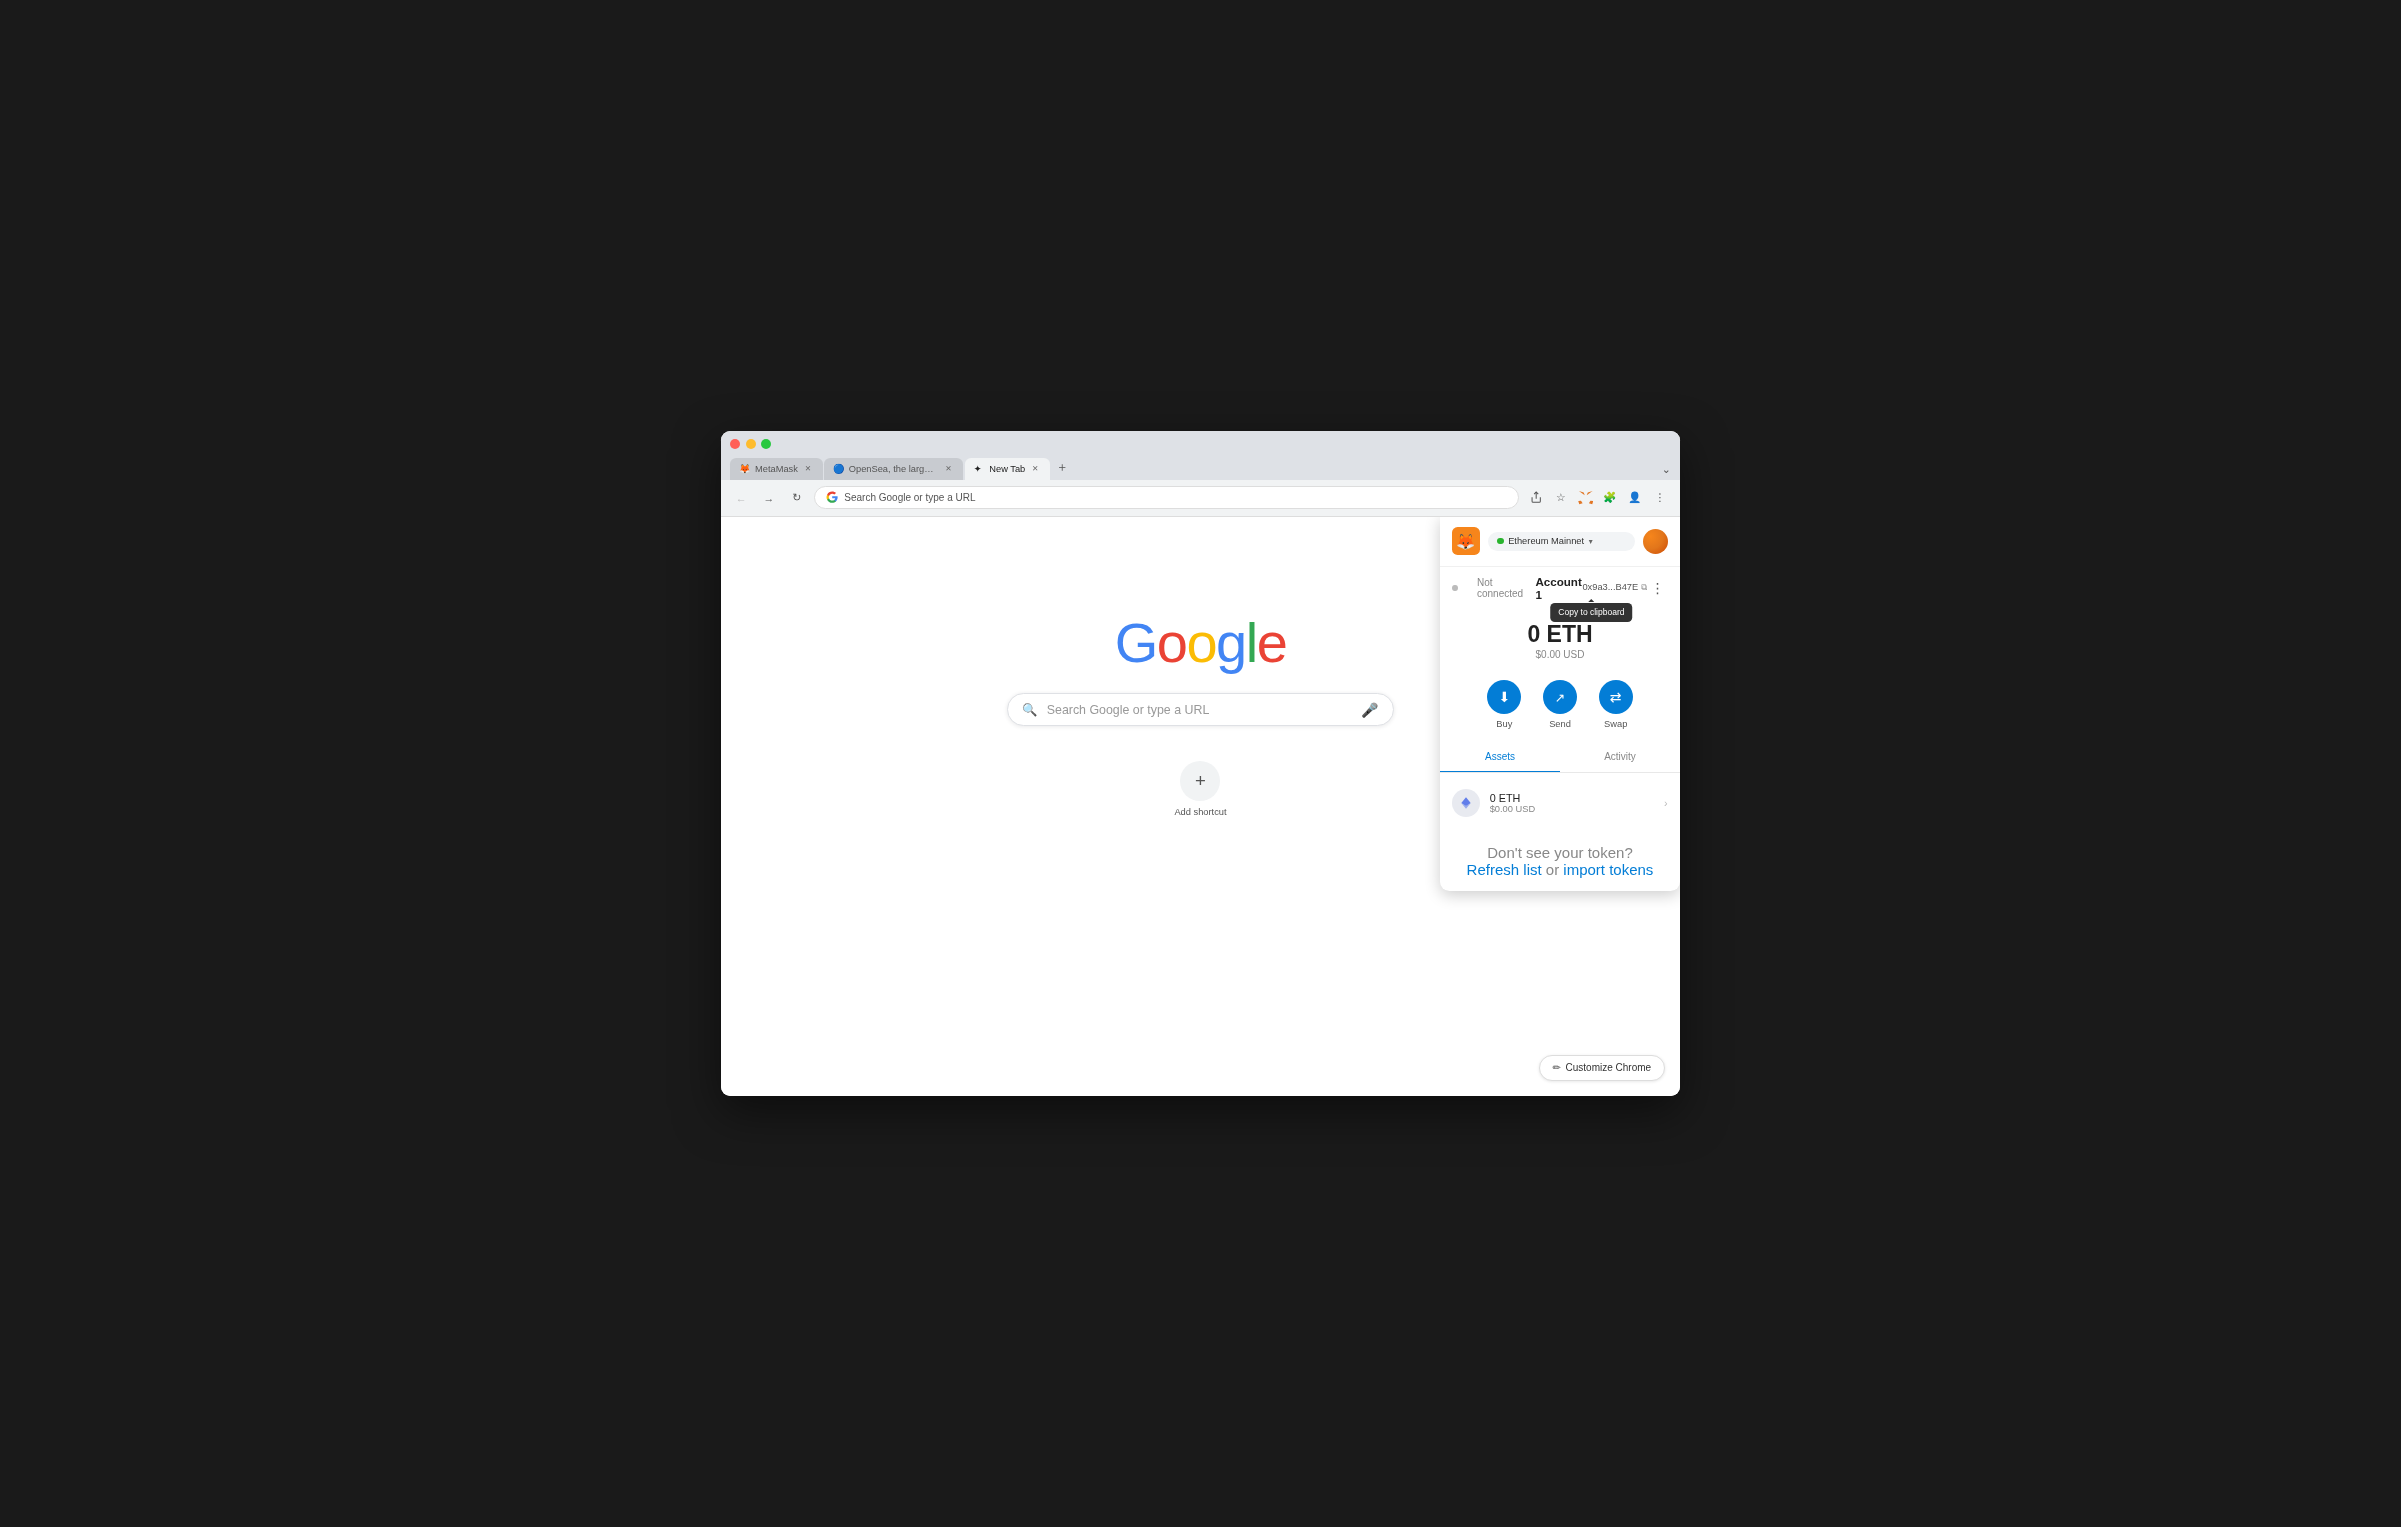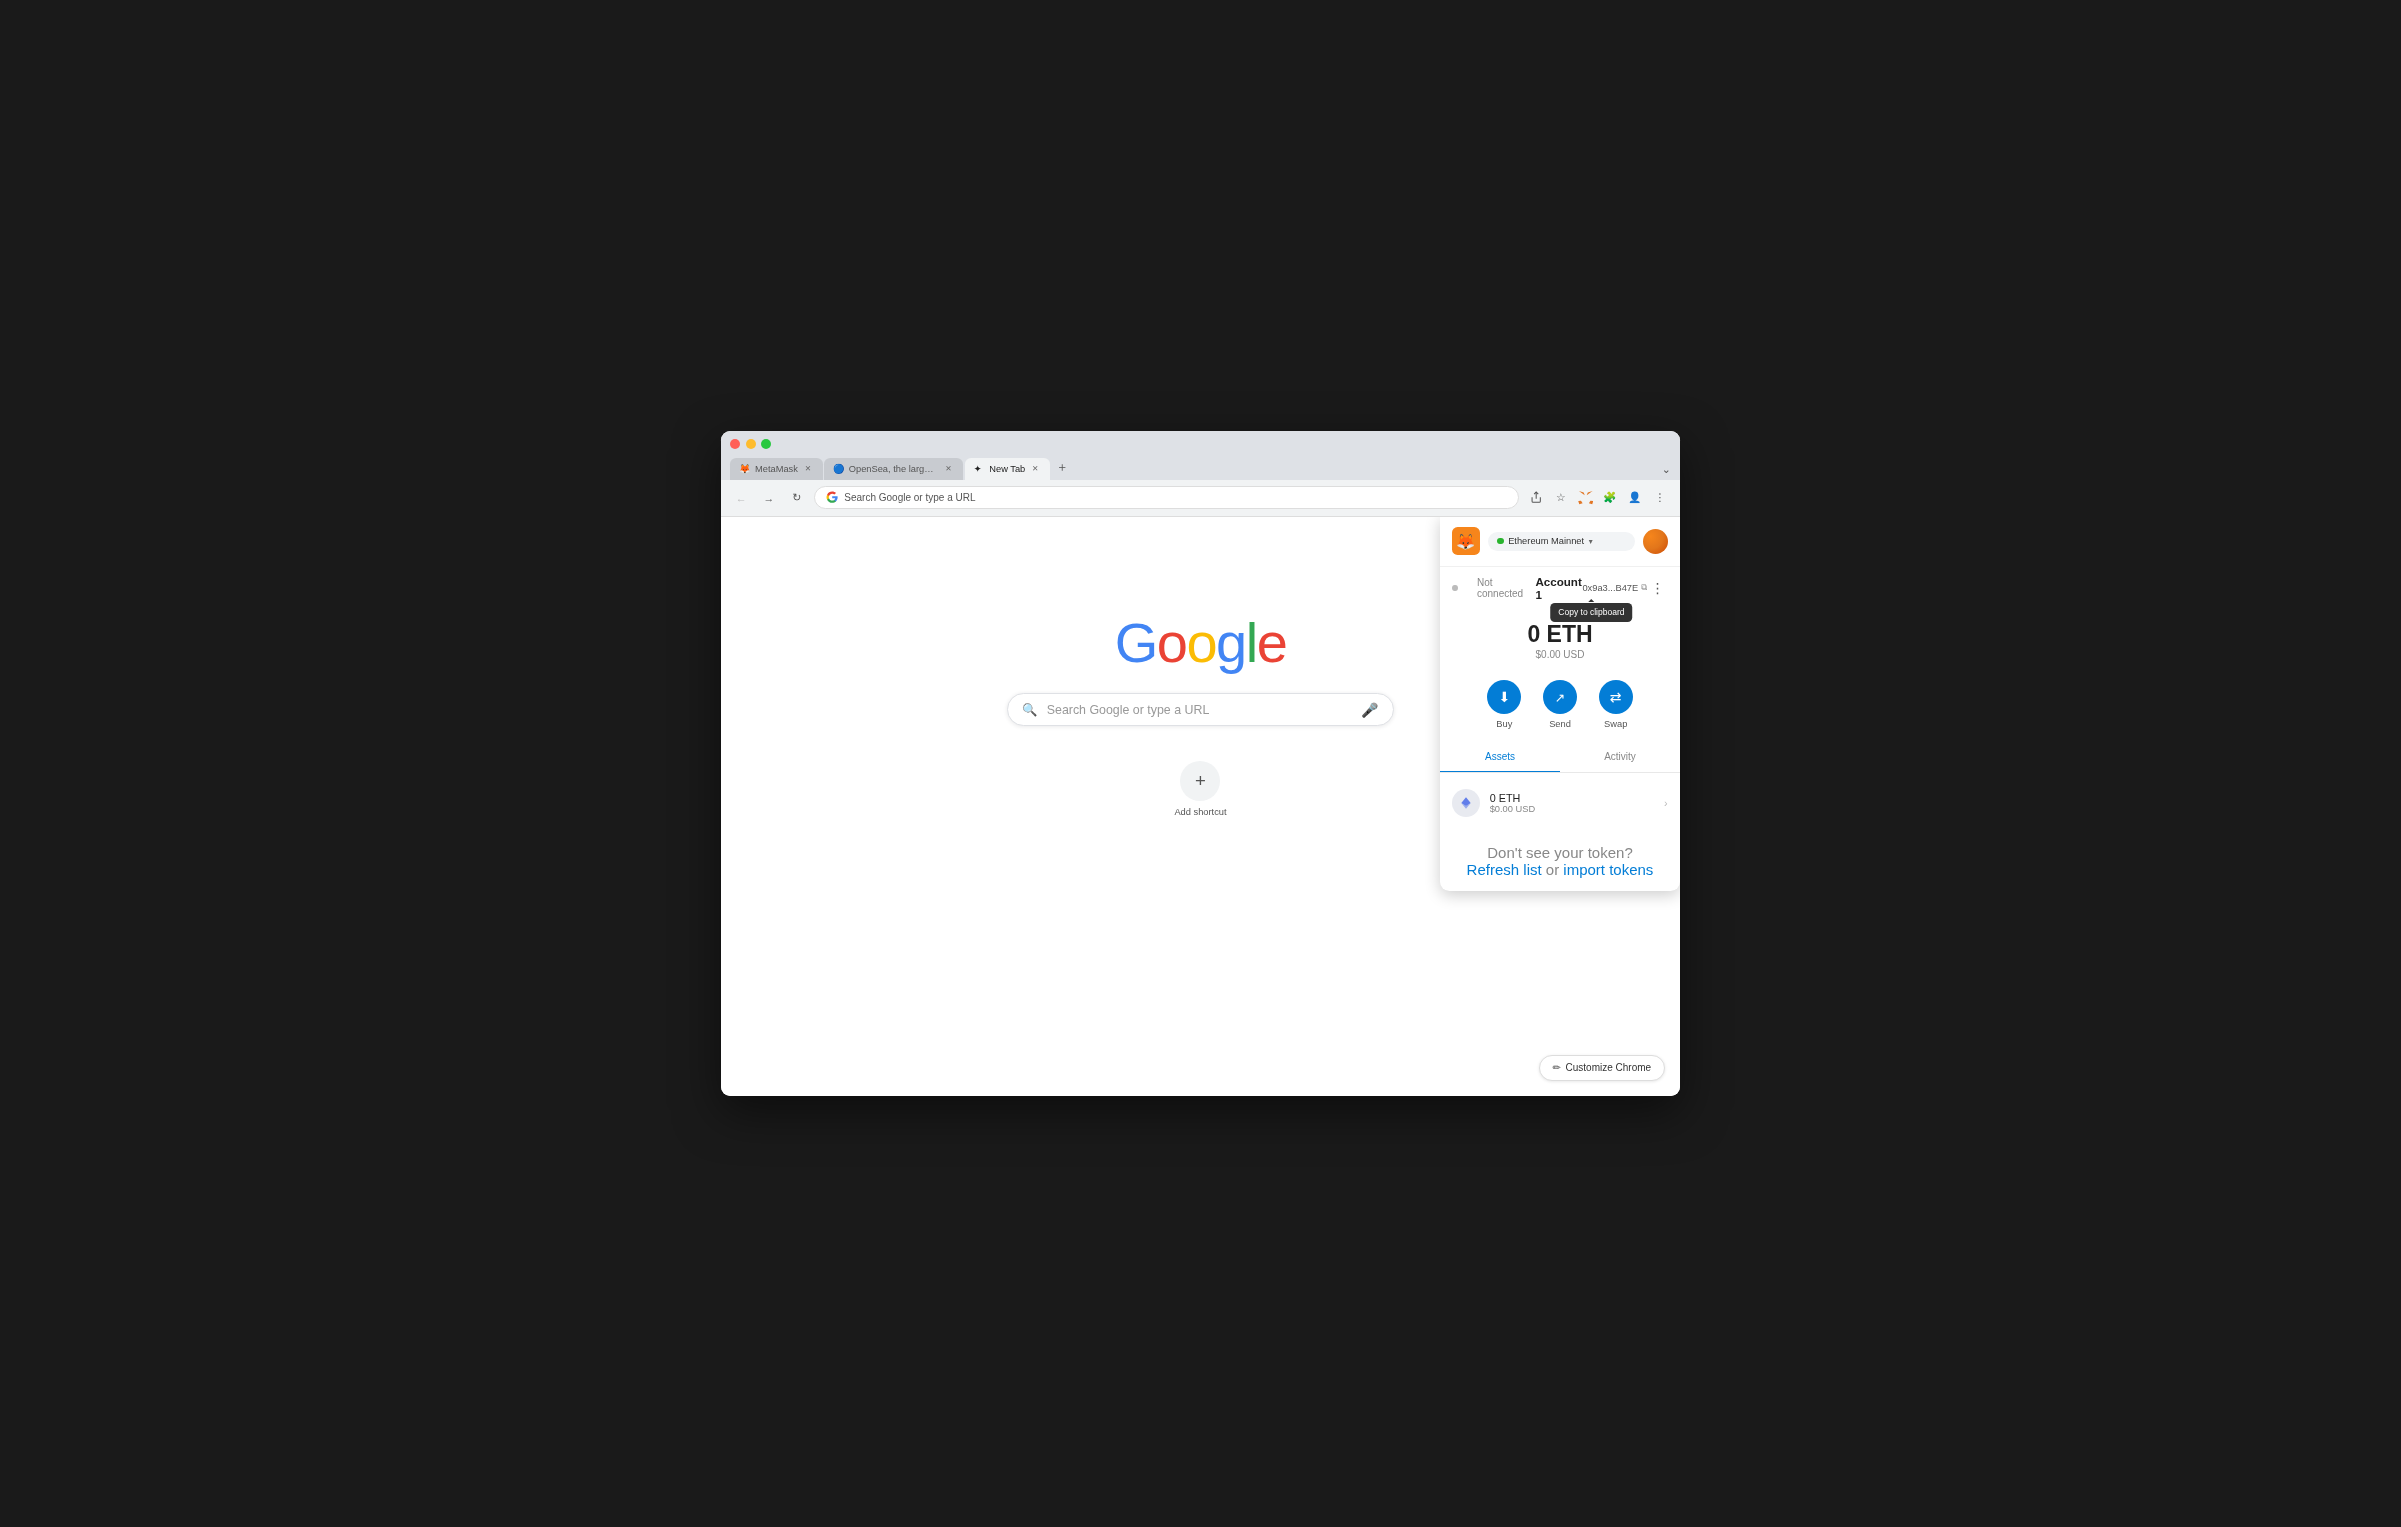--- a/index.html
+++ b/index.html
@@ -332,21 +332,20 @@
       align-items: center;
       position: relative;
     }
     .mm-account-name {
       font-size: 11.6px;
       font-weight: 600;
       color: #222;
     }
     .mm-account-address {
       display: flex;
-      align-items: center;
       gap: 3.1px;
       font-size: 9.3px;
       color: #555;
     }
     .copy-icon {
       font-size: 8.5px;
       color: #888;
       cursor: pointer;
     }
     .mm-kebab {

